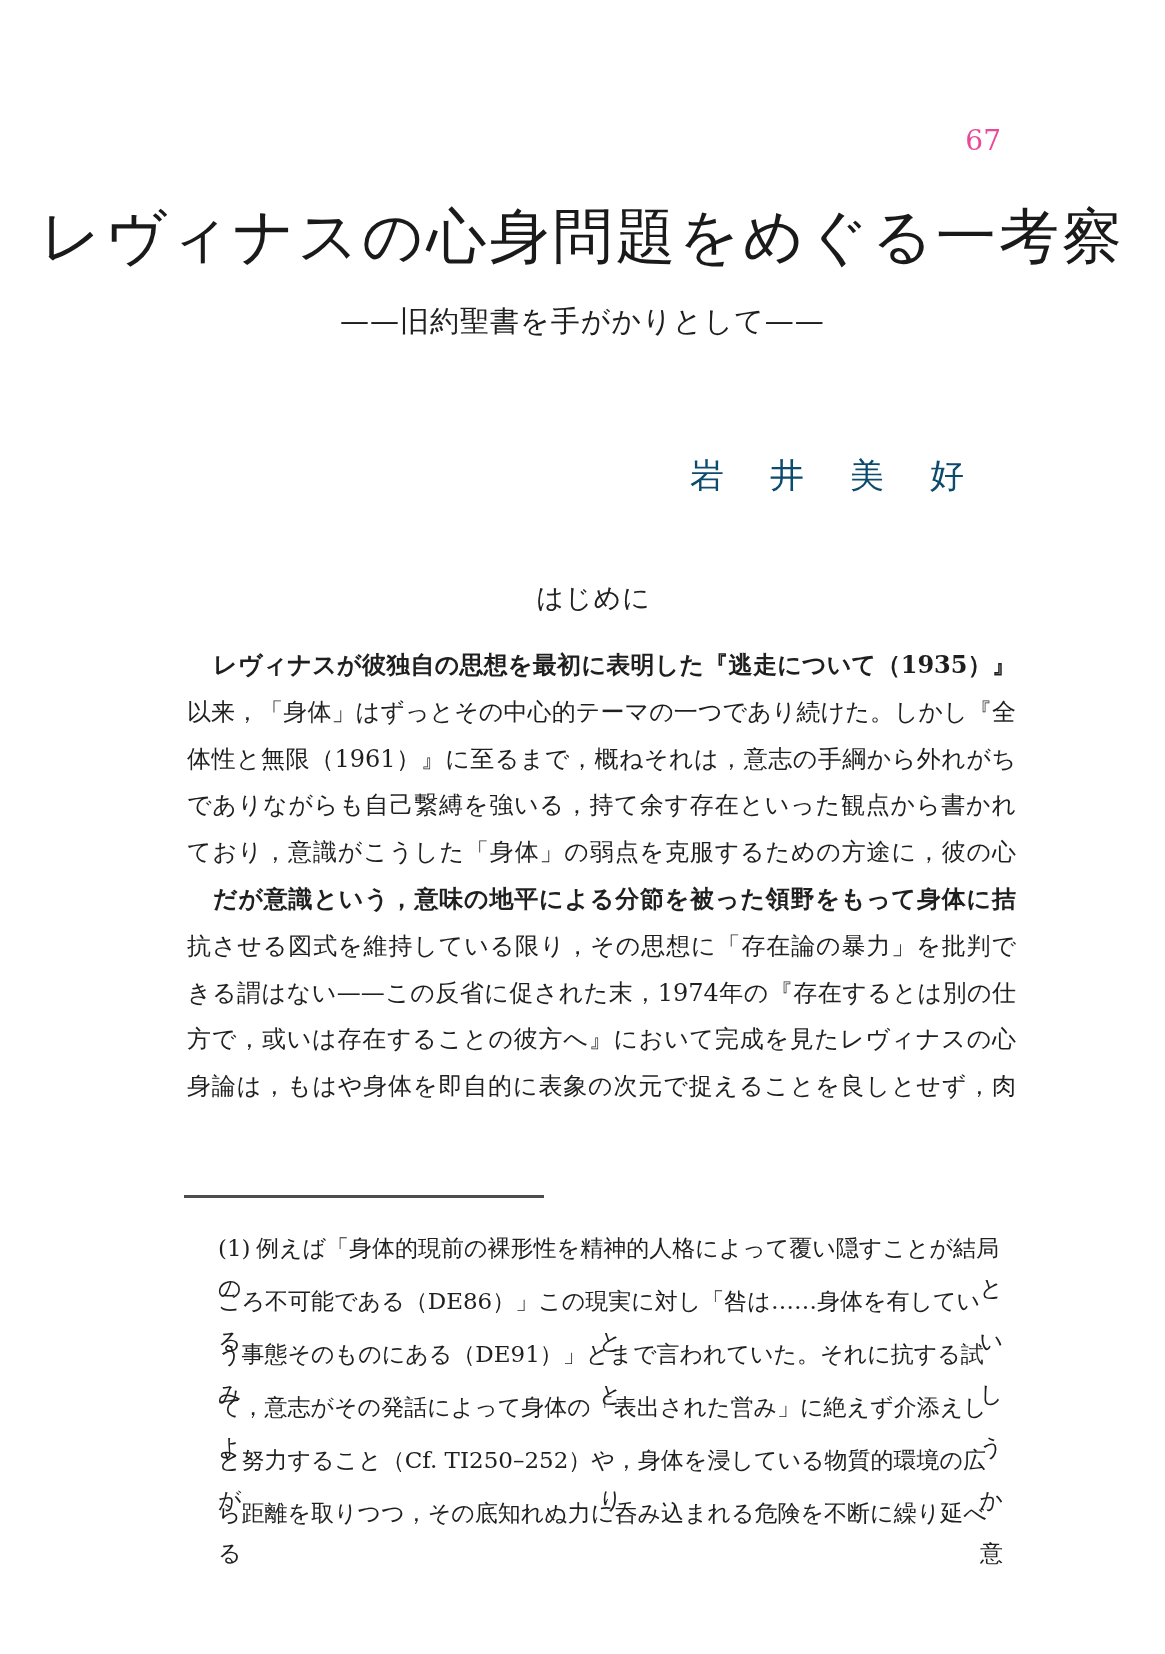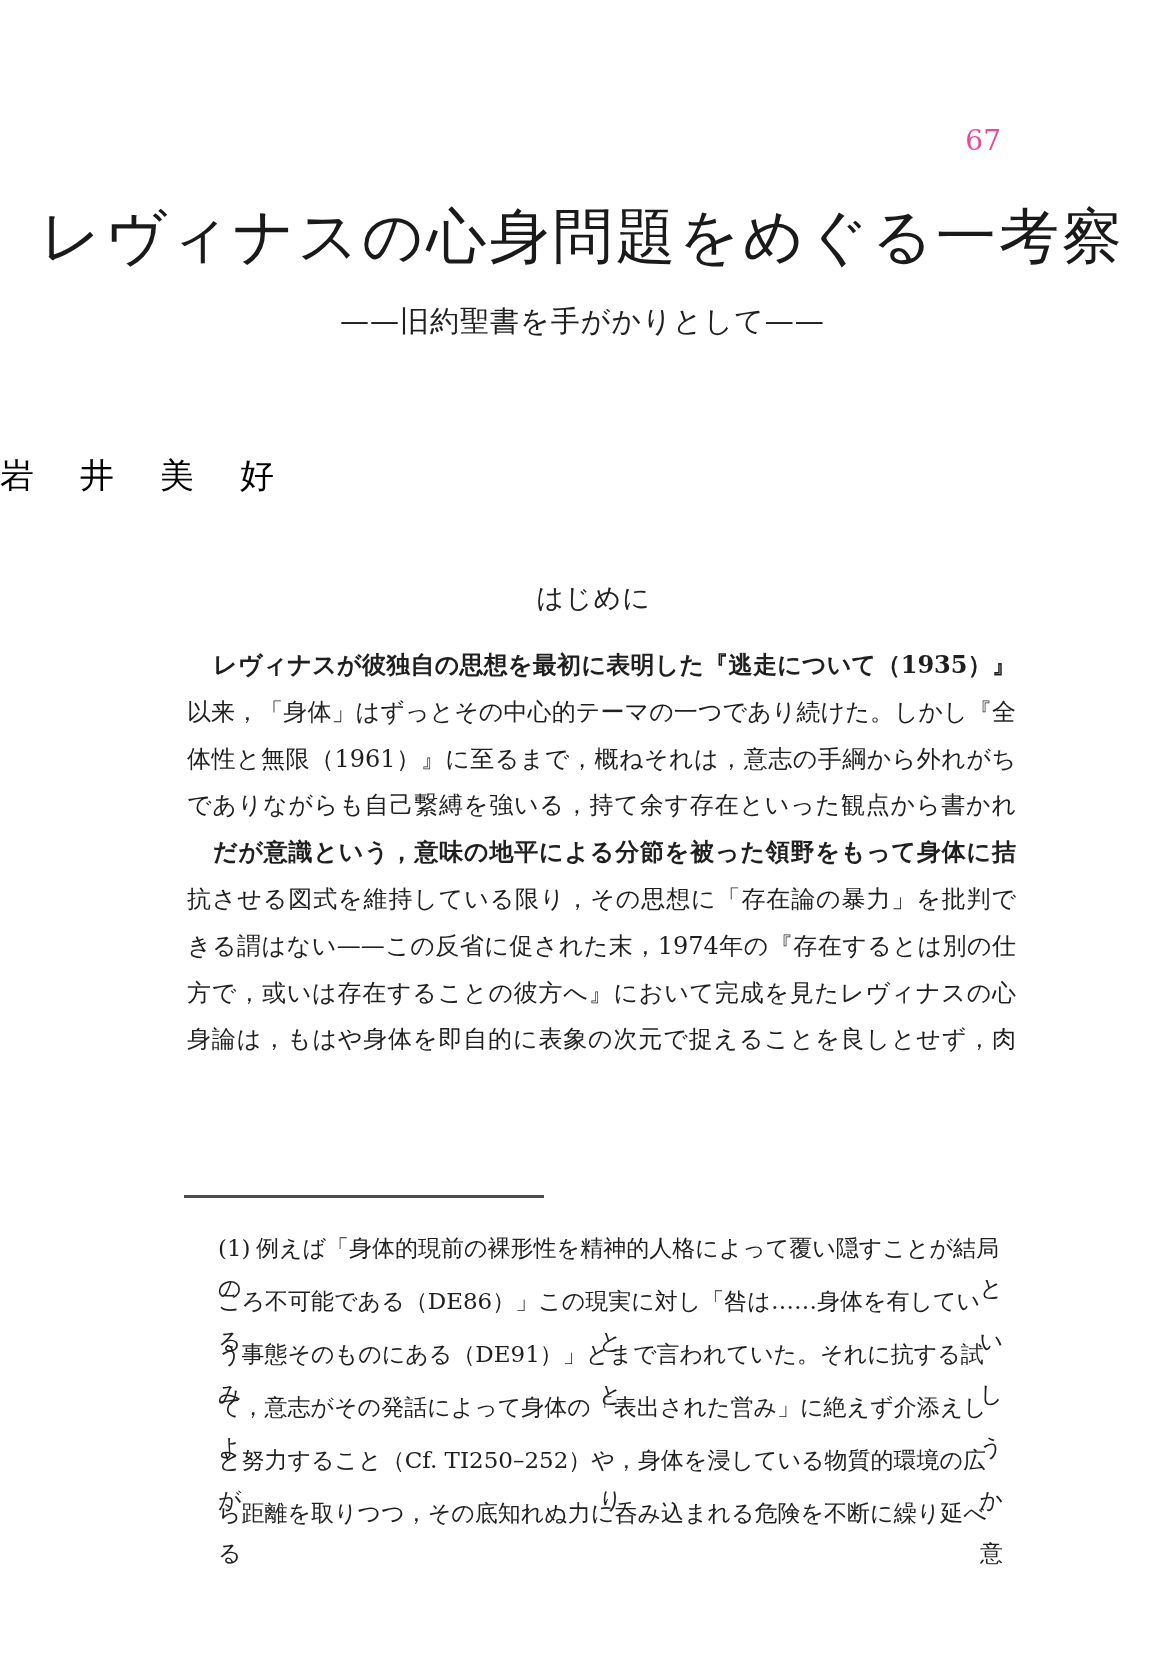--- a/index.html
+++ b/index.html
@@ -49,25 +49,25 @@
     color: #1f1f1f;
     margin-top: 7px;
   }
   .author {
     position: absolute;
     top: 454px;
     left: 0;
     width: 100%;
     box-sizing: border-box;
     padding-right: 195px;
-    text-align: left;
+    text-align: right;
     font-size: 34px;
     letter-spacing: 6px;
     line-height: 42px;
-    color: #000000;
+    color: #0c4a6e;
   }
   .heading {
     position: absolute;
     top: 570px;
     left: 0;
     width: 100%;
     margin: 11px;
     text-align: center;
     font-family: "DejaVu Sans", "Liberation Sans", sans-serif;
     font-size: 27px;
@@ -147,20 +147,21 @@
 
   <div class="author">岩　井　美　好</div>
 
   <h2 class="heading">はじめに</h2>
 
   <div class="body-text">
     <p class="bline jline indent">レヴィナスが彼独自の思想を最初に表明した『逃走について（1935）』</p>
     <p class="bline jline">以来，「身体」はずっとその中心的テーマの一つであり続けた。しかし『全</p>
     <p class="bline jline">体性と無限（1961）』に至るまで，概ねそれは，意志の手綱から外れがち</p>
     <p class="bline jline">でありながらも自己繋縛を強いる，持て余す存在といった観点から書かれ</p>
+    <p class="bline jline">ており，意識がこうした「身体」の弱点を克服するための方途に，彼の心</p>
     <p class="bline jline indent">だが意識という，意味の地平による分節を被った領野をもって身体に拮</p>
     <p class="bline jline">抗させる図式を維持している限り，その思想に「存在論の暴力」を批判で</p>
     <p class="bline jline">きる謂はない——この反省に促された末，1974年の『存在するとは別の仕</p>
     <p class="bline jline">方で，或いは存在することの彼方へ』において完成を見たレヴィナスの心</p>
     <p class="bline jline">身論は，もはや身体を即自的に表象の次元で捉えることを良しとせず，肉</p>
   </div>
 
   <div class="fn-rule"></div>
 
   <div class="footnote">

